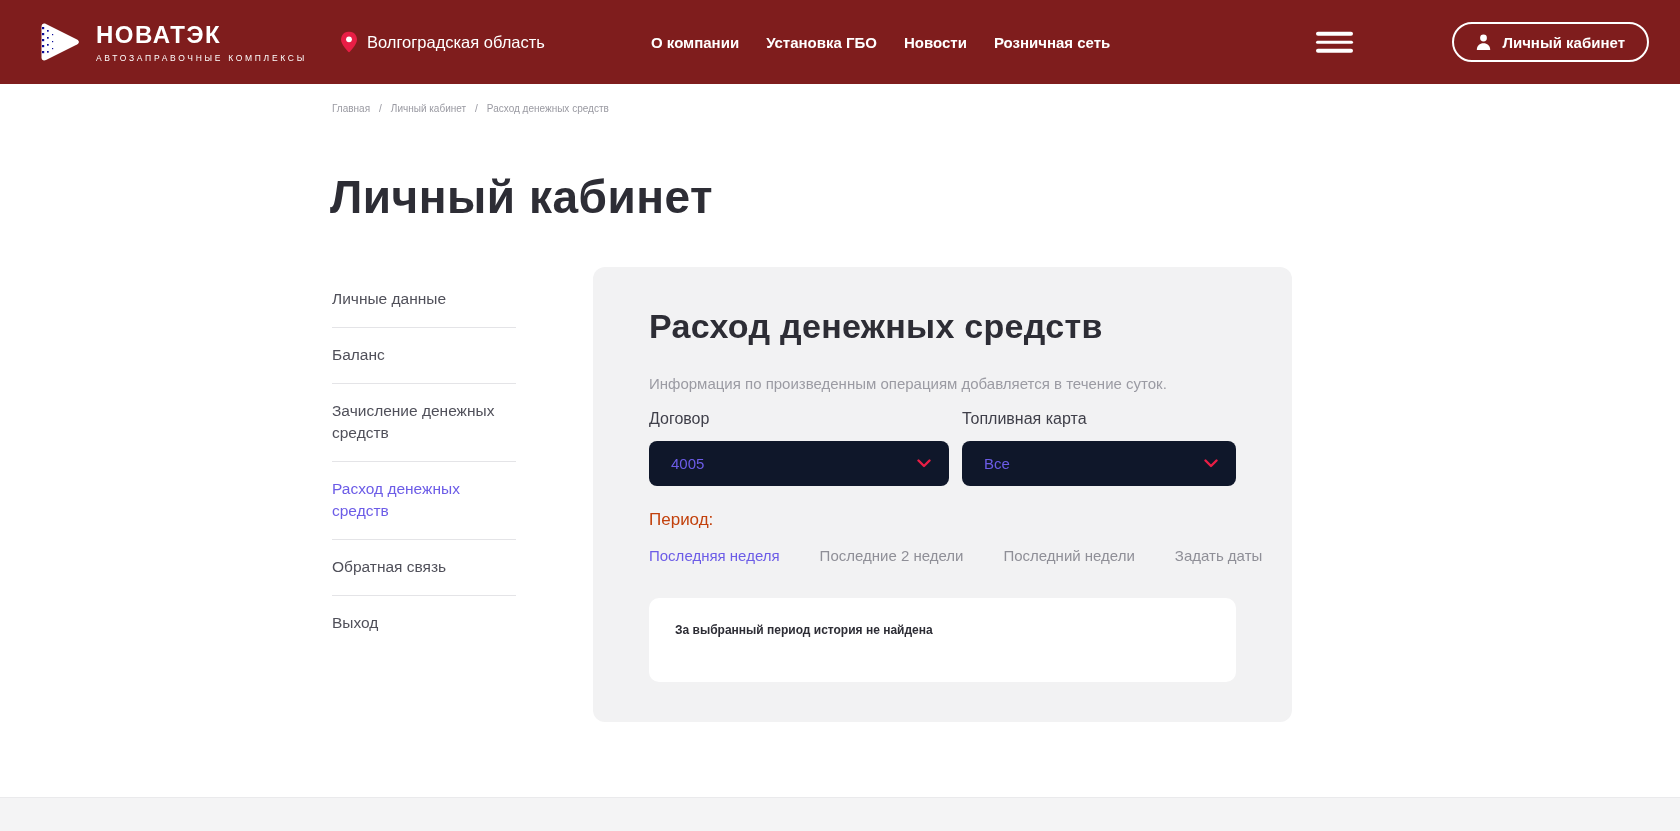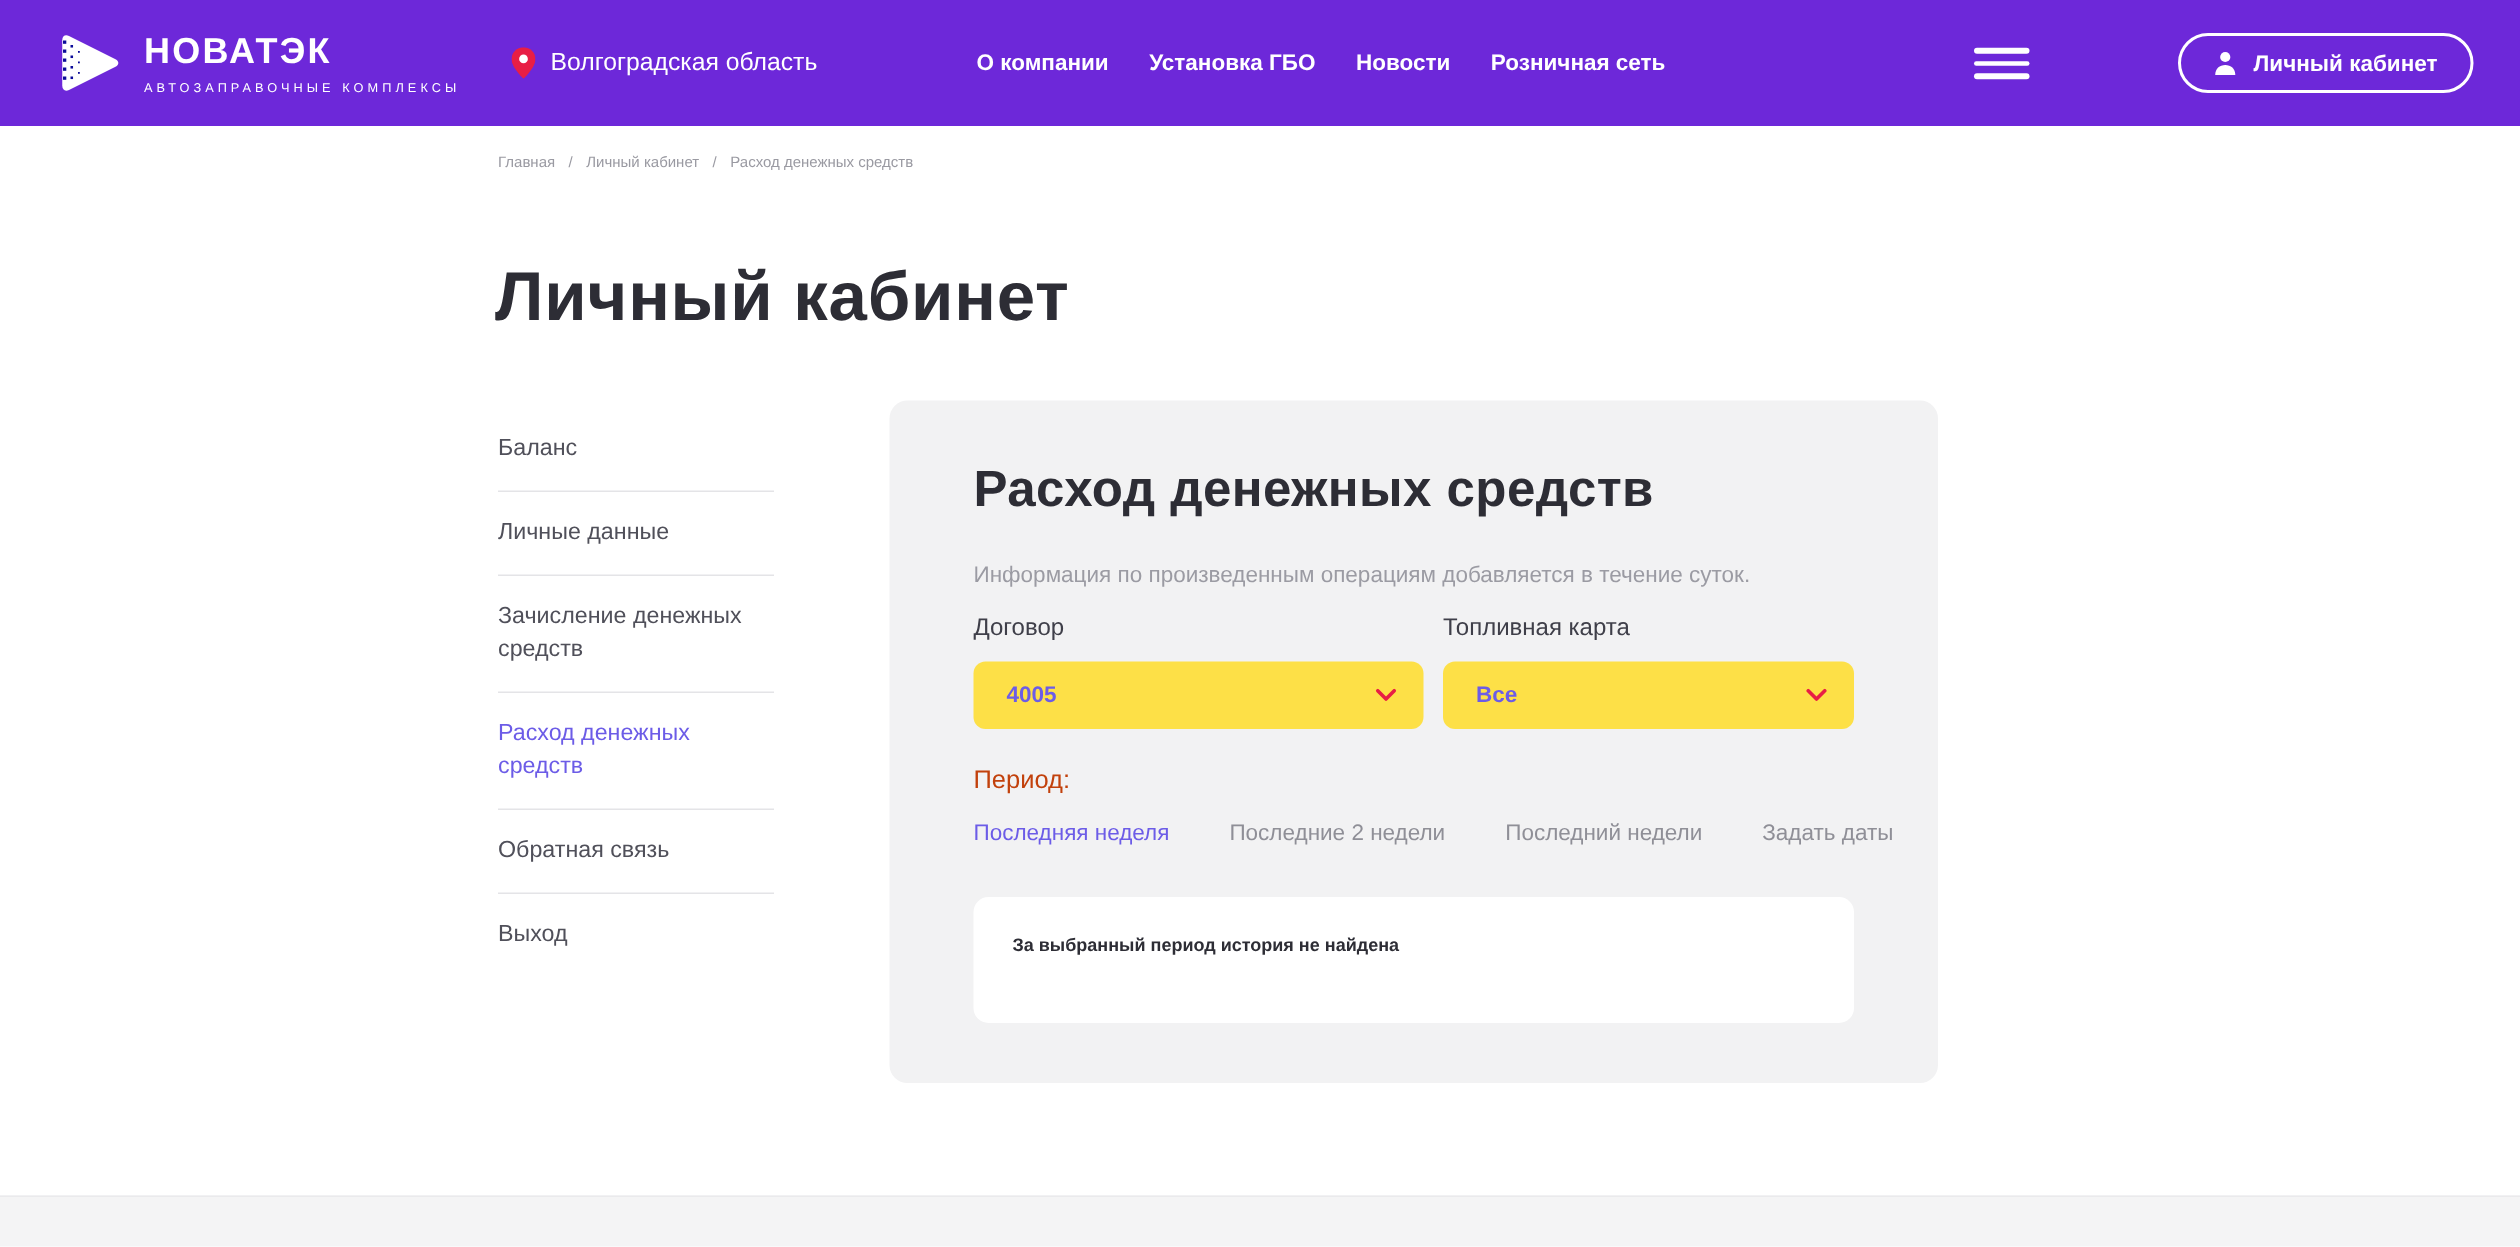--- a/index.html
+++ b/index.html
@@ -9,21 +9,21 @@
     background: #ffffff;
     position: relative;
     overflow: hidden;
     color: #2d2d35;
   }
 
   
   .header {
     position: absolute; left: 0; top: 0;
     width: 1680px; height: 84px;
-    background: #6d28d9;
+    background: #7f1d1d;
   }
   .logo {
     position: absolute; left: 34px; top: 50%; transform: translateY(-50%);
     display: flex; align-items: center; gap: 12px; cursor: pointer;
   }
   .logo-text-title {
     color: #ffffff; font-weight: bold; font-size: 24px; letter-spacing: 1.5px;
   }
   .logo-text-sub {
     color: #ffffff; font-size: 8.5px; letter-spacing: 2.7px; margin-top: 4px; white-space: nowrap;
@@ -93,23 +93,23 @@
   .panel-note {
     margin-top: 29px; font-size: 15px; color: #9b9ba3;
   }
   .fields-row {
     margin-top: 18px; display: flex; gap: 13px;
   }
   .field { width: 300px; }
   .field.grow { flex: 1; }
   .field-label { font-size: 16px; color: #3f3f49; }
   .select-box {
-    margin-top: 13px; height: 45px; background: #fde047; border-radius: 8px;
+    margin-top: 13px; height: 45px; background: #0f172a; border-radius: 8px;
     display: flex; align-items: center; justify-content: space-between;
-    padding: 0 18px 0 22px; cursor: pointer; font-weight: bold;
+    padding: 0 18px 0 22px; cursor: pointer;
   }
   .select-value { font-size: 15px; color: #6c5ce7; }
   .period-label { margin-top: 24px; font-size: 17px; color: #c2410c; }
   .period-row {
     margin-top: 17px; display: flex; gap: 40px;
     font-size: 15px; color: #8f8f97;
   }
   .period-option { cursor: pointer; white-space: nowrap; }
   .period-option.active { color: #6c5ce7; }
   .period-option.last { margin-left: auto; }
@@ -194,22 +194,22 @@
   <span class="crumb">Главная</span>
   <span>/</span>
   <span class="crumb">Личный кабинет</span>
   <span>/</span>
   <span>Расход денежных средств</span>
 </div>
 
 <h1 class="page-title">Личный кабинет</h1>
 
 <div class="sidebar">
+  <div class="sidebar-item">Личные данные</div>
   <div class="sidebar-item">Баланс</div>
-  <div class="sidebar-item">Личные данные</div>
   <div class="sidebar-item">Зачисление денежных средств</div>
   <div class="sidebar-item active">Расход денежных средств</div>
   <div class="sidebar-item">Обратная связь</div>
   <div class="sidebar-item">Выход</div>
 </div>
 
 <div class="panel">
   <div class="panel-title">Расход денежных средств</div>
   <div class="panel-note">Информация по произведенным операциям добавляется в течение суток.</div>
 

